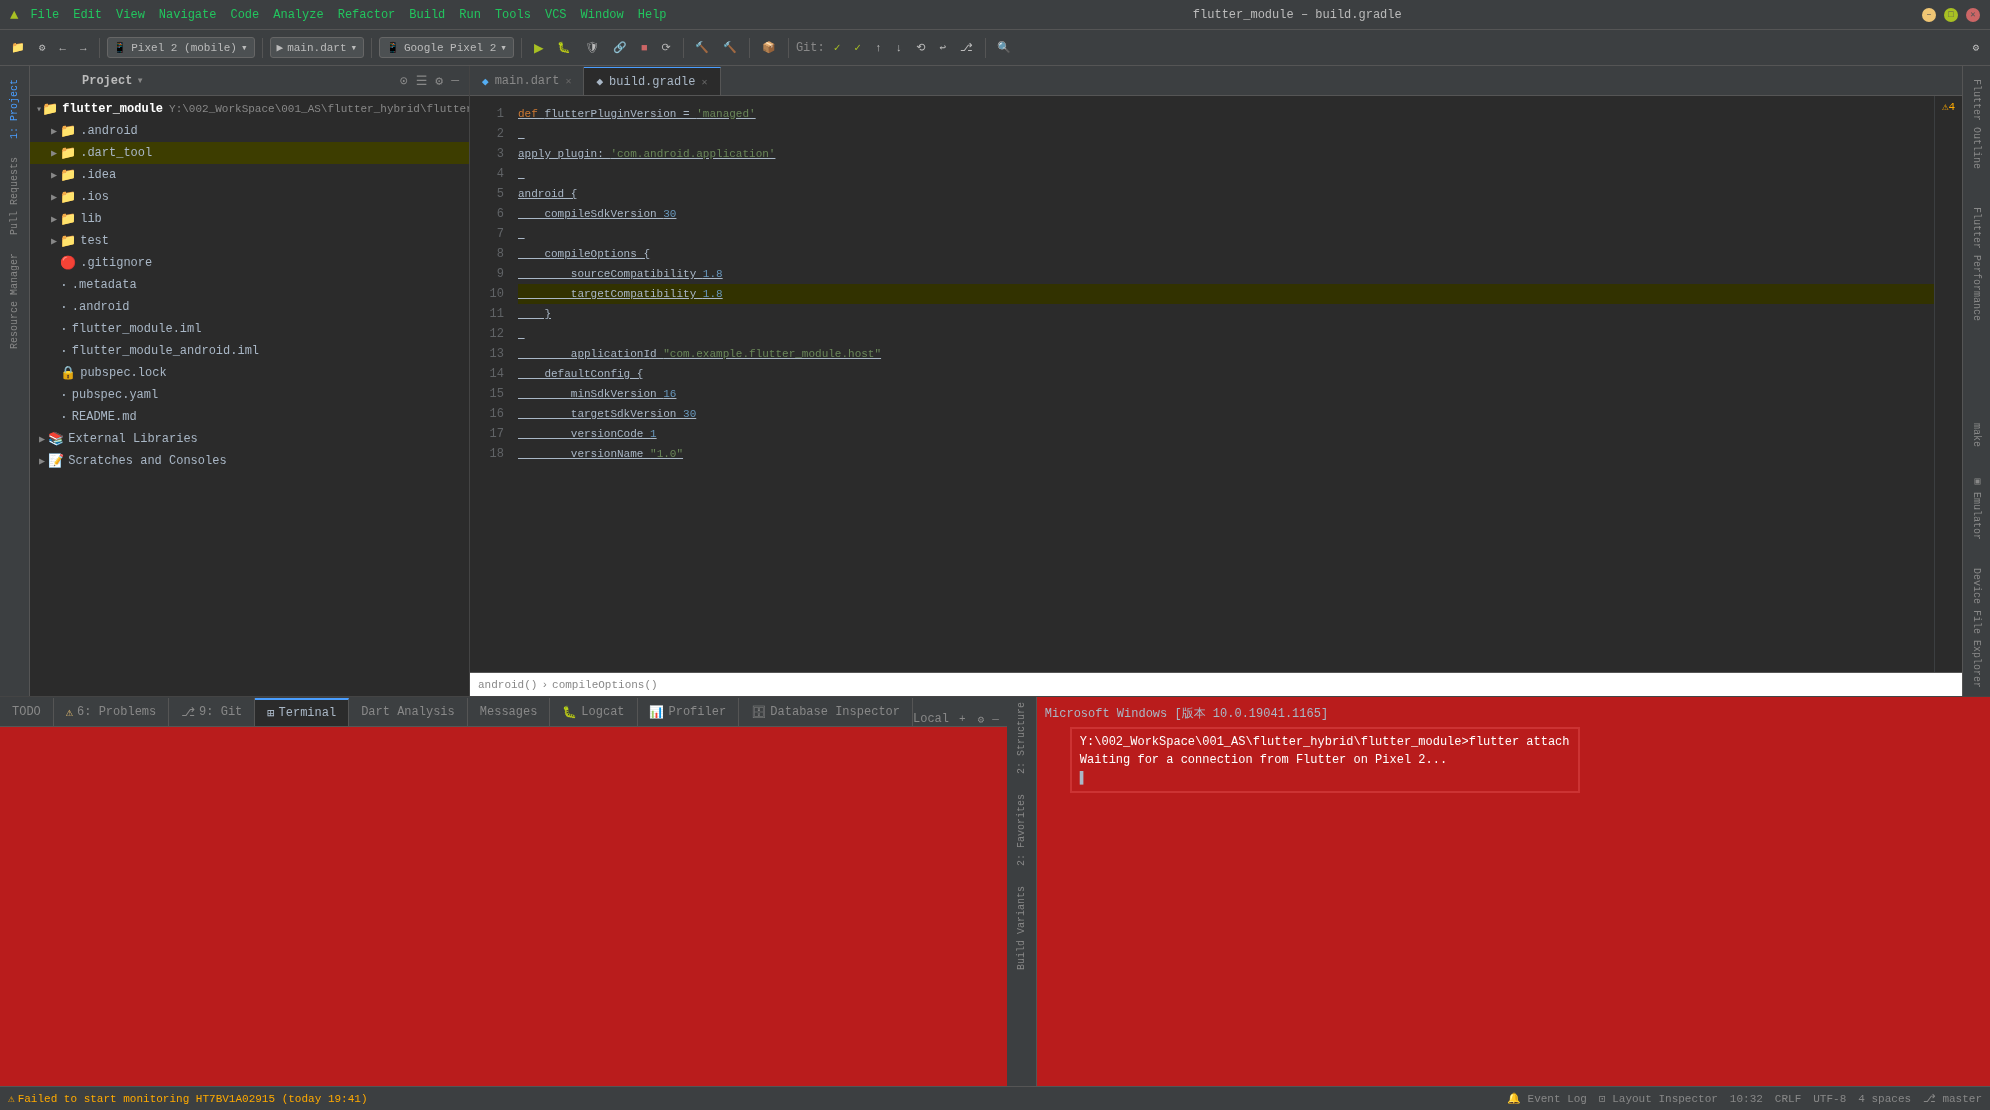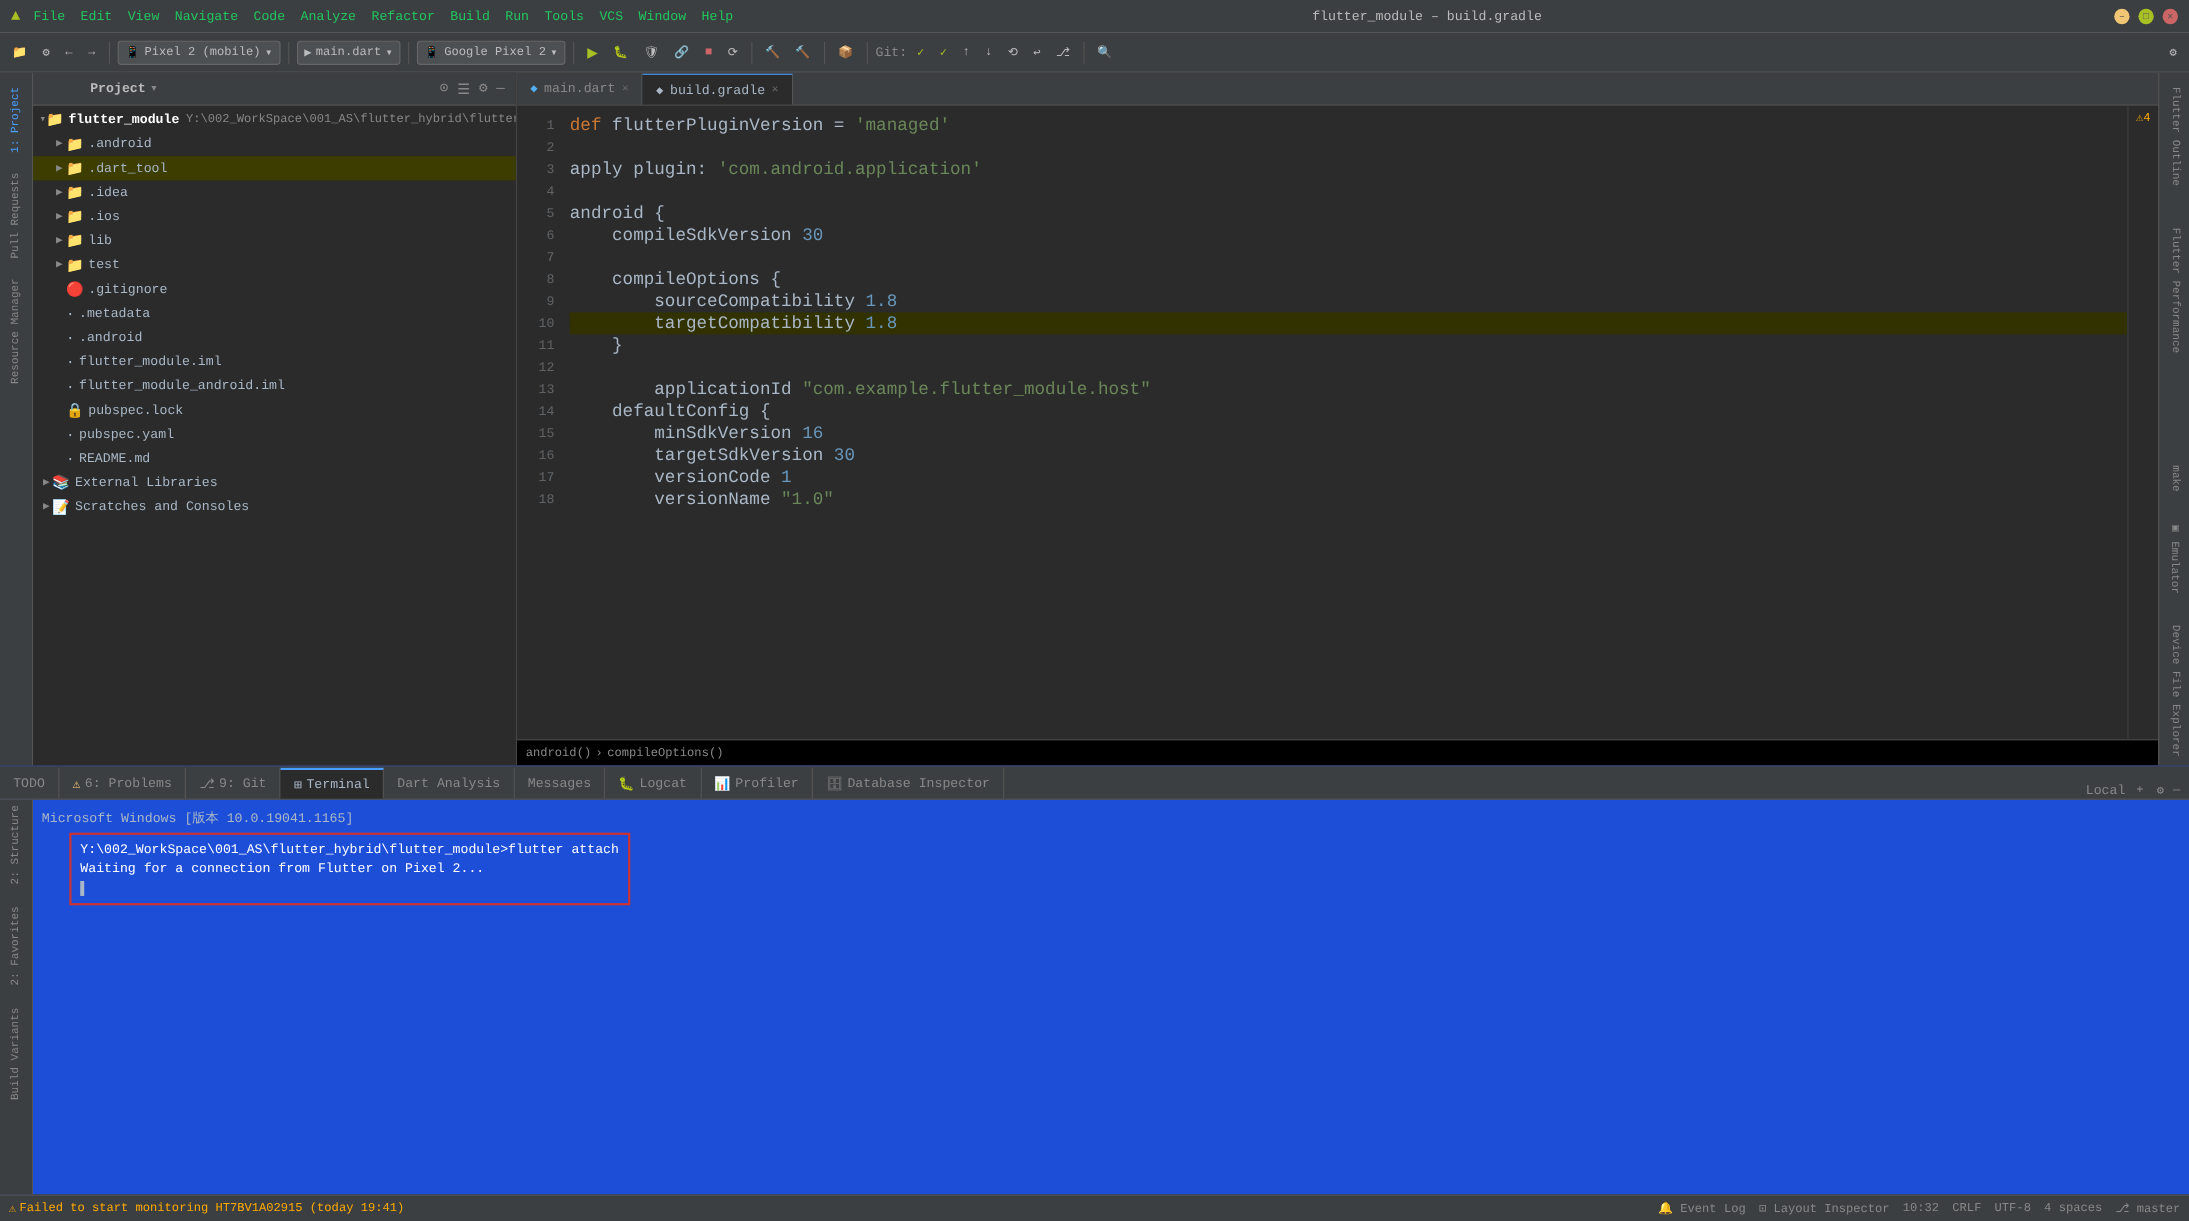--- a/index.html
+++ b/index.html
@@ -250,42 +250,43 @@
       text-align: right;
       padding: 8px 6px 0 0;
       font-size: 12px;
       line-height: 20px;
       flex-shrink: 0;
       user-select: none;
     }
     .code-area {
       flex: 1;
       padding: 8px 0 0 8px;
-      font-size: 16px;
+      font-size: 11px;
       line-height: 20px;
       overflow: auto;
+      text-decoration: underline;
     }
     .code-line {
       height: 20px;
       display: flex;
       align-items: center;
       white-space: pre;
     }
     .code-line.highlighted-line { background: #323200; }
 
     
     .kw { color: #cc7832; }
     .str { color: #6a8759; }
     .num { color: #6897bb; }
     .plain { color: #a9b7c6; }
 
     
     .breadcrumb-bar {
       height: 24px;
-      background: #000000;
+      background: #ffffff;
       display: flex;
       align-items: center;
       padding: 0 8px;
       font-size: 11px;
       color: #888;
       border-top: 1px solid #555;
       flex-shrink: 0;
     }
     .breadcrumb-sep { margin: 0 4px; }
 
@@ -306,24 +307,24 @@
       font-size: 10px;
       color: #888;
       padding: 8px 4px;
       cursor: pointer;
       white-space: nowrap;
     }
 
     
     .bottom-panel {
       height: 390px;
-      background: #1d4ed8;
+      background: #b91c1c;
       border-top: 1px solid #444;
       display: flex;
-      flex-direction: column;
+      flex-direction: row;
       flex-shrink: 0;
     }
     .bottom-tab-bar {
       height: 30px;
       background: #3c3f41;
       display: flex;
       align-items: flex-end;
       border-bottom: 1px solid #555;
     }
     .bottom-tab {

